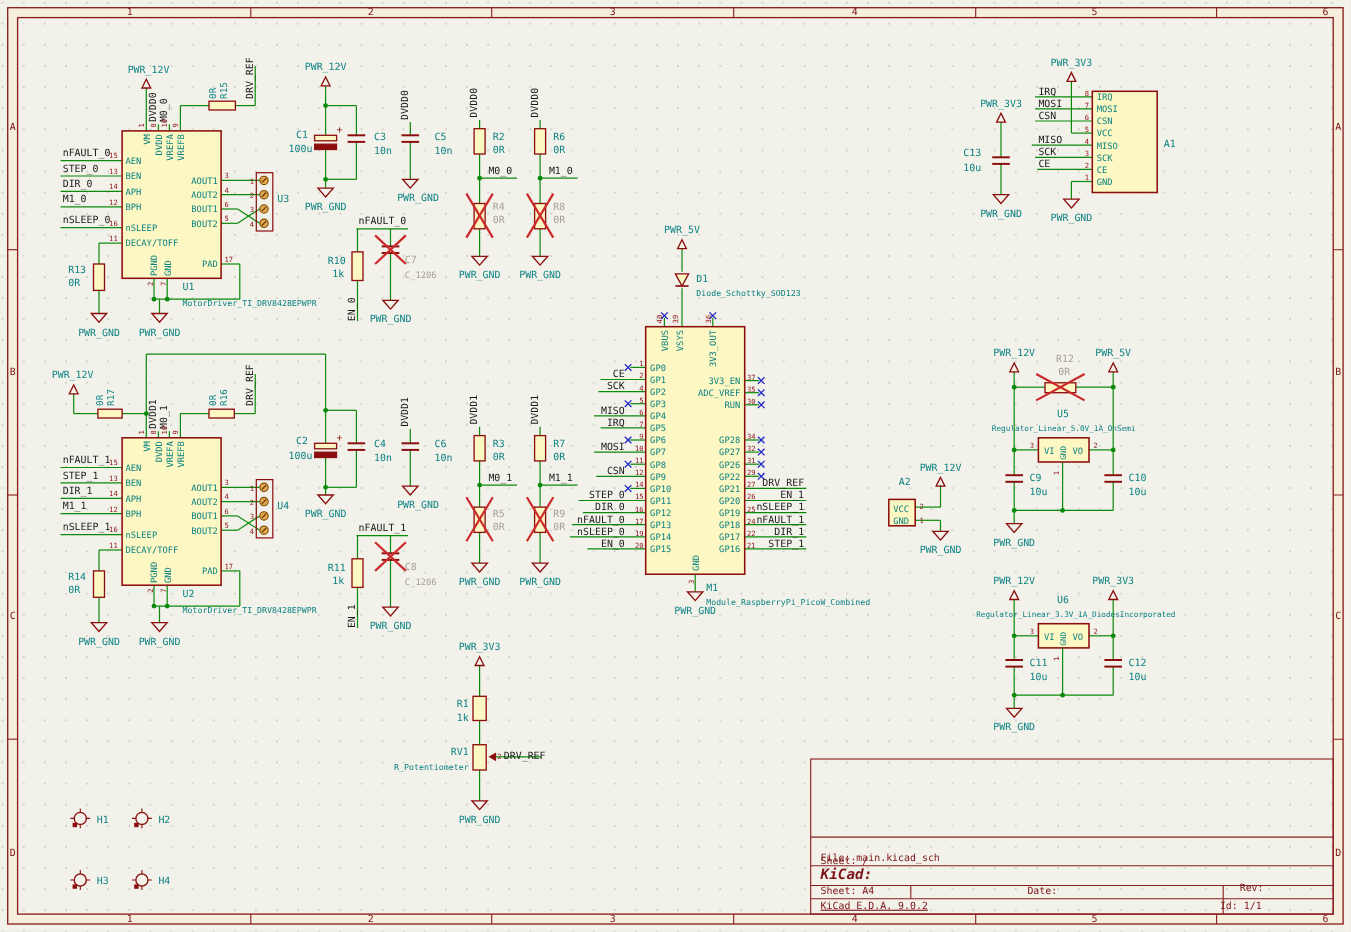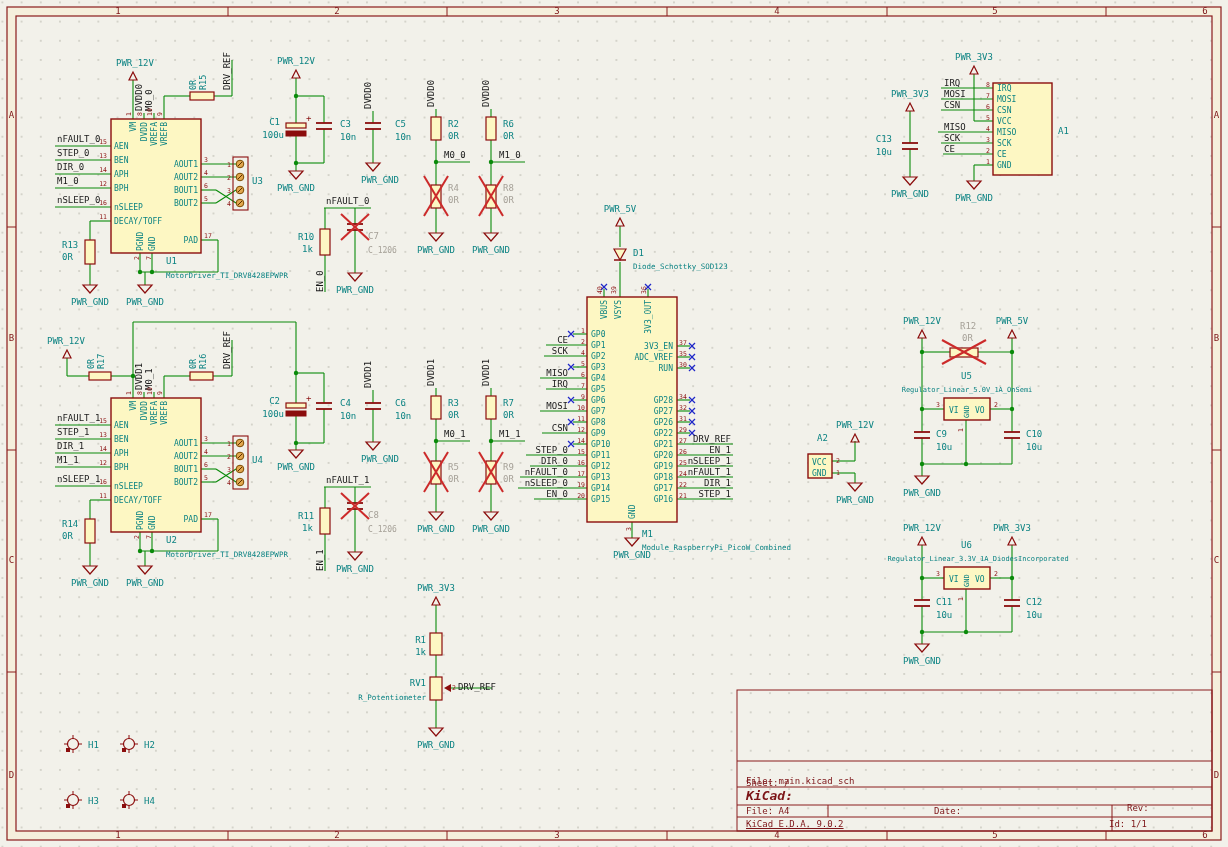--- a/index.html
+++ b/index.html
@@ -790,19 +790,19 @@
       <text x="458" y="690" fill="#1a1a1a" font-size="9" text-anchor="start">DRV_REF</text>
       <text x="88" y="748" fill="#0c8383" font-size="9" text-anchor="start">H1</text>
       <text x="144" y="748" fill="#0c8383" font-size="9" text-anchor="start">H2</text>
       <text x="88" y="804" fill="#0c8383" font-size="9" text-anchor="start">H3</text>
       <text x="144" y="804" fill="#0c8383" font-size="9" text-anchor="start">H4</text>
     </svg>
   <div class="titleblock">
     <span class="tb-sheet">Sheet: /</span>
     <span class="tb-file">File: main.kicad_sch</span>
     <span class="tb-title">KiCad:</span>
-    <span class="tb-size">File: A4</span>
+    <span class="tb-size">Sheet: A4</span>
     <span class="tb-date">Date:</span>
     <span class="tb-rev">Rev:</span>
     <span class="tb-gen">KiCad E.D.A. 9.0.2</span>
     <span class="tb-id">Id: 1/1</span>
   </div>
 </div>
 
 </body></html>

